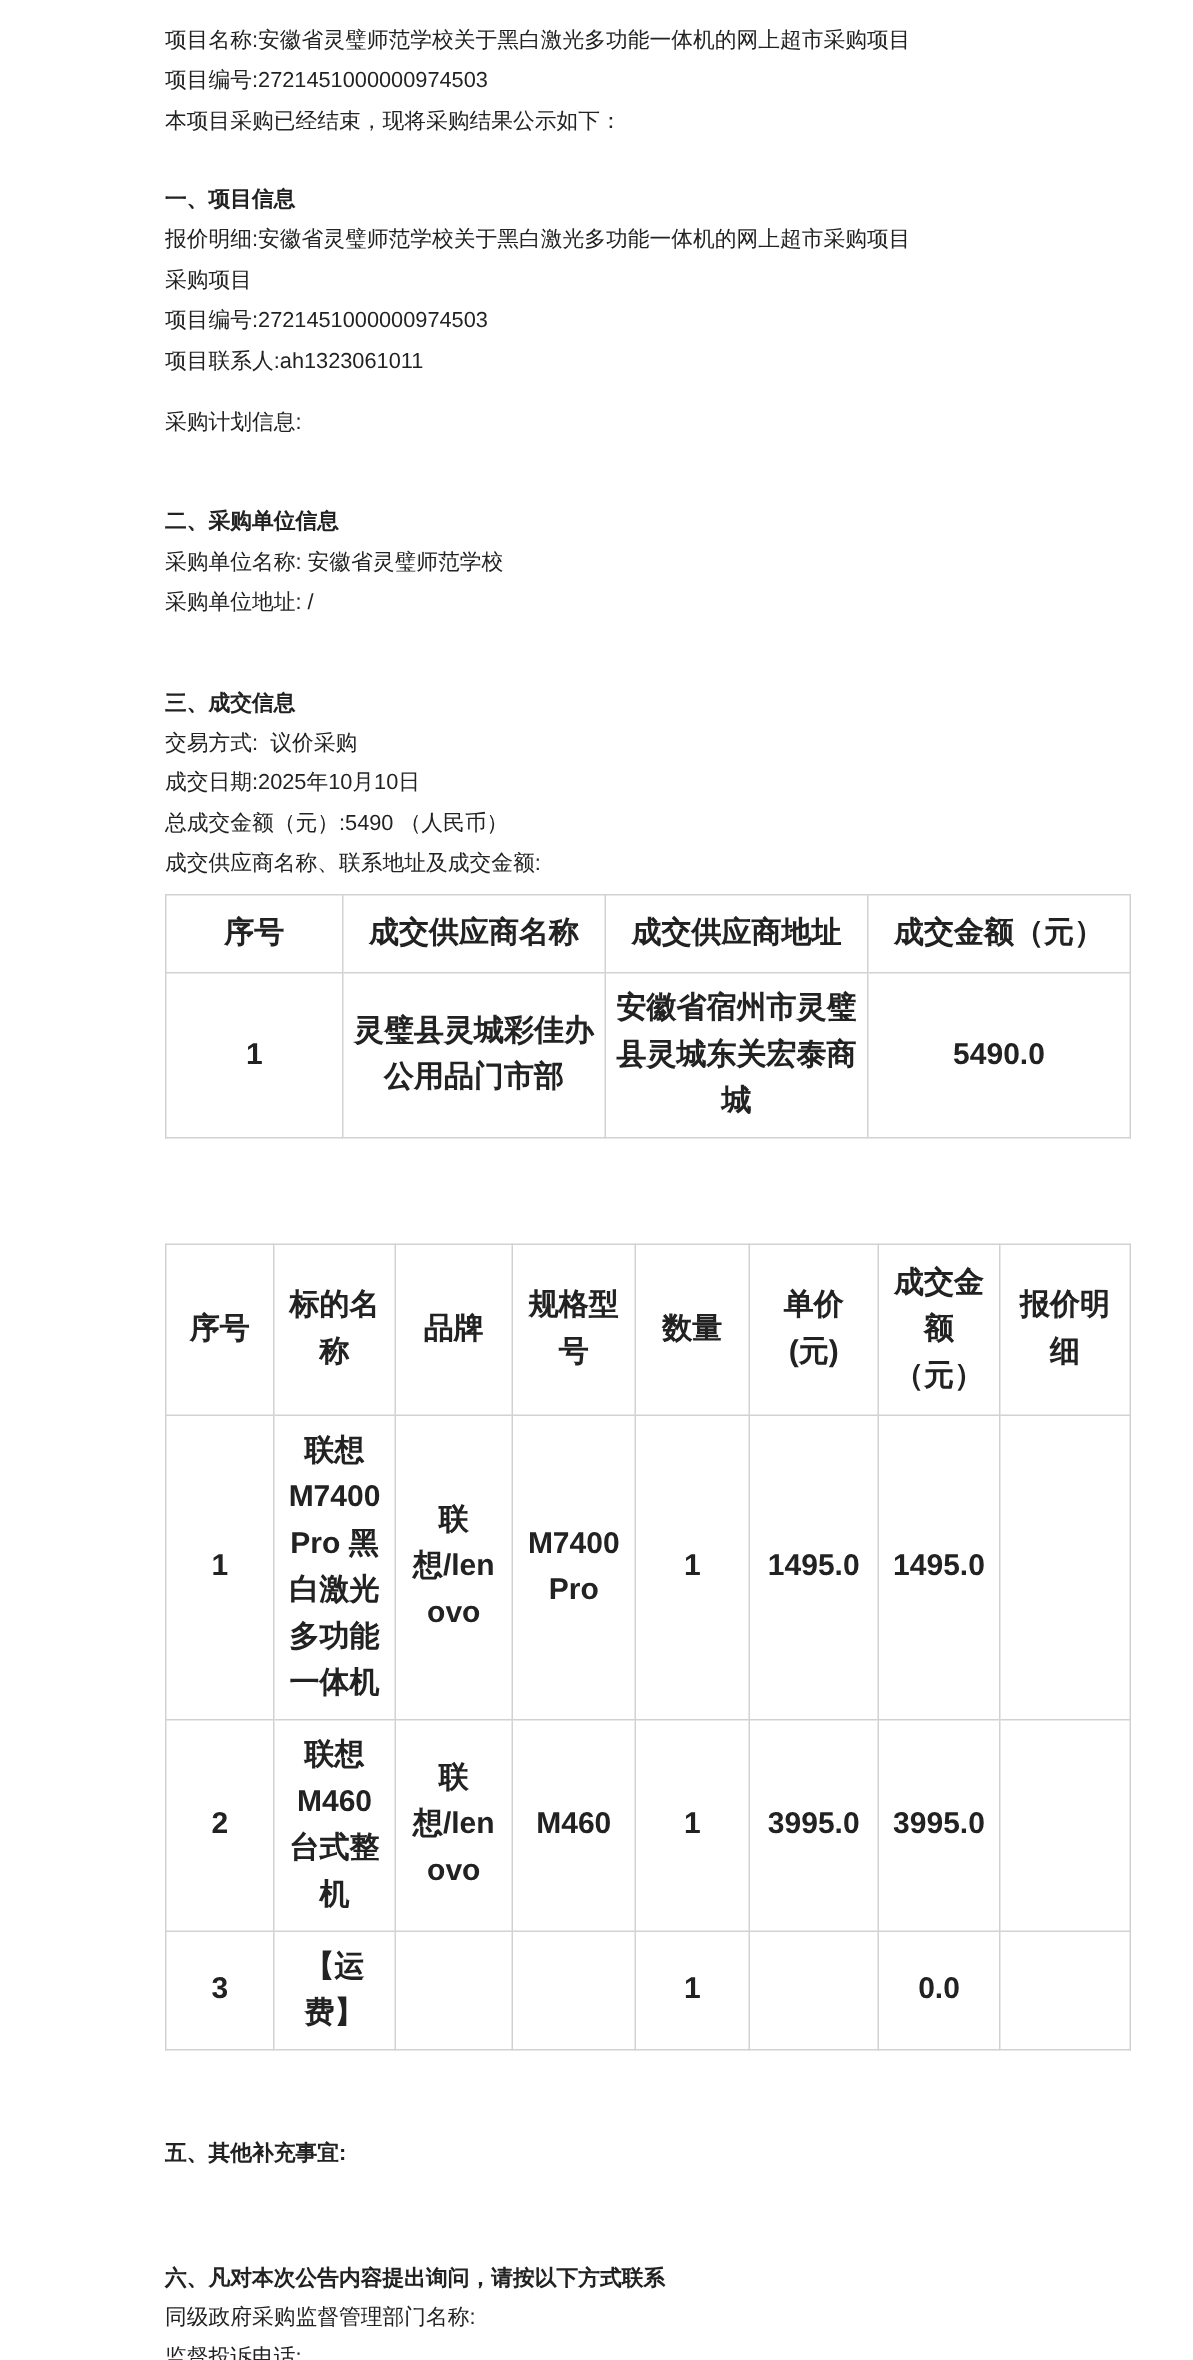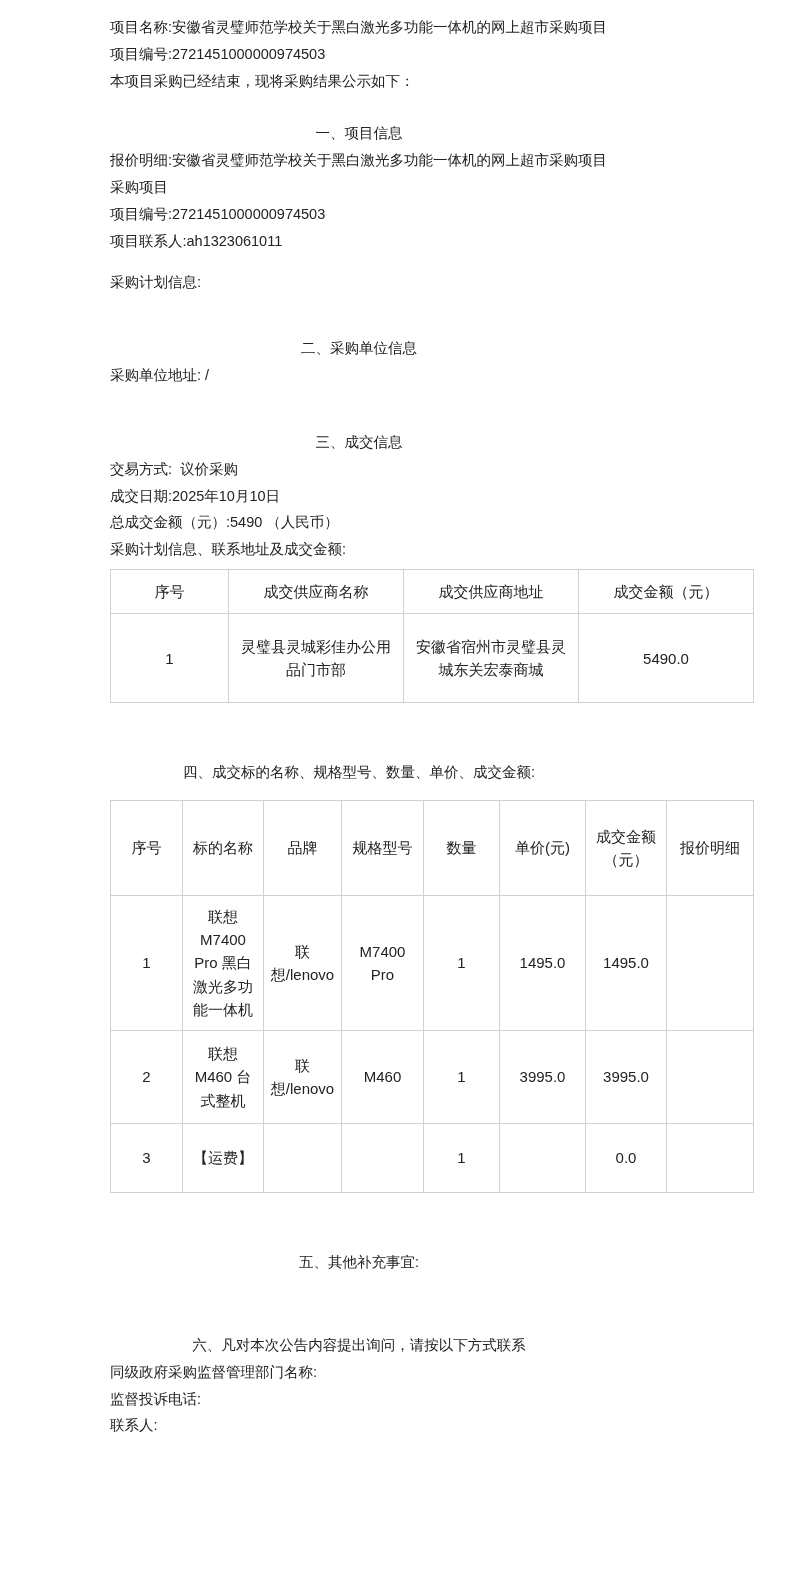--- a/index.html
+++ b/index.html
@@ -19,44 +19,43 @@
     box-sizing: border-box;
     padding: 14px 78px 40px 74px;
     margin-left: 36px;
   }
   .line {
     margin: 0;
     padding: 0;
     white-space: pre-wrap;
   }
   .section-title {
-    font-weight: normal;
+    font-weight: bold;
     margin: 0;
     padding: 0;
-    text-align: center;
   }
   .gap-xs { height: 6px; }
   .gap-s  { height: 14px; }
   .gap-m  { height: 26px; }
   .gap-l  { height: 40px; }
   .gap-xl { height: 56px; }
 
   table.doc-table {
     border-collapse: collapse;
     width: 643px;
     margin: 0;
     table-layout: fixed;
   }
   table.doc-table td,
   table.doc-table th {
     border: 1px solid #d2d2d2;
     text-align: center;
     vertical-align: middle;
-    font-weight: normal;
-    font-size: 15px;
+    font-weight: bold;
+    font-size: 20px;
     padding: 8px 6px;
     line-height: 1.55;
     word-wrap: break-word;
     overflow-wrap: break-word;
   }
   table.doc-table thead td {
     padding-top: 10px;
     padding-bottom: 10px;
   }
   
@@ -96,29 +95,30 @@
   <p class="line">项目编号:2721451000000974503</p>
   <p class="line">项目联系人:ah1323061011</p>
 
   <div class="gap-s"></div>
 
   <p class="line">采购计划信息:</p>
 
   <div class="gap-l"></div>
 
   <p class="section-title">二、采购单位信息</p>
+  <p class="line">采购单位名称: 安徽省灵璧师范学校</p>
   <p class="line">采购单位地址: /</p>
 
   <div class="gap-l"></div>
 
   <p class="section-title">三、成交信息</p>
   <p class="line">交易方式:  议价采购</p>
   <p class="line">成交日期:2025年10月10日</p>
   <p class="line">总成交金额（元）:5490 （人民币）</p>
-  <p class="line">采购计划信息、联系地址及成交金额:</p>
+  <p class="line">成交供应商名称、联系地址及成交金额:</p>
 
   <div class="gap-xs"></div>
 
   <table class="doc-table supplier-table">
     <colgroup>
         <col class="c1">
         <col class="c2">
         <col class="c3">
         <col class="c4">
       </colgroup>
@@ -135,21 +135,20 @@
         <td>1</td>
         <td>灵璧县灵城彩佳办公用品门市部</td>
         <td>安徽省宿州市灵璧县灵城东关宏泰商城</td>
         <td>5490.0</td>
       </tr>
     </tbody>
   </table>
 
   <div class="gap-xl"></div>
 
-  <p class="section-title">四、成交标的名称、规格型号、数量、单价、成交金额:</p>
 
   <div class="gap-s"></div>
 
   <table class="doc-table items-table">
     <colgroup>
         <col class="i1">
         <col class="i2">
         <col class="i3">
         <col class="i4">
         <col class="i5">

